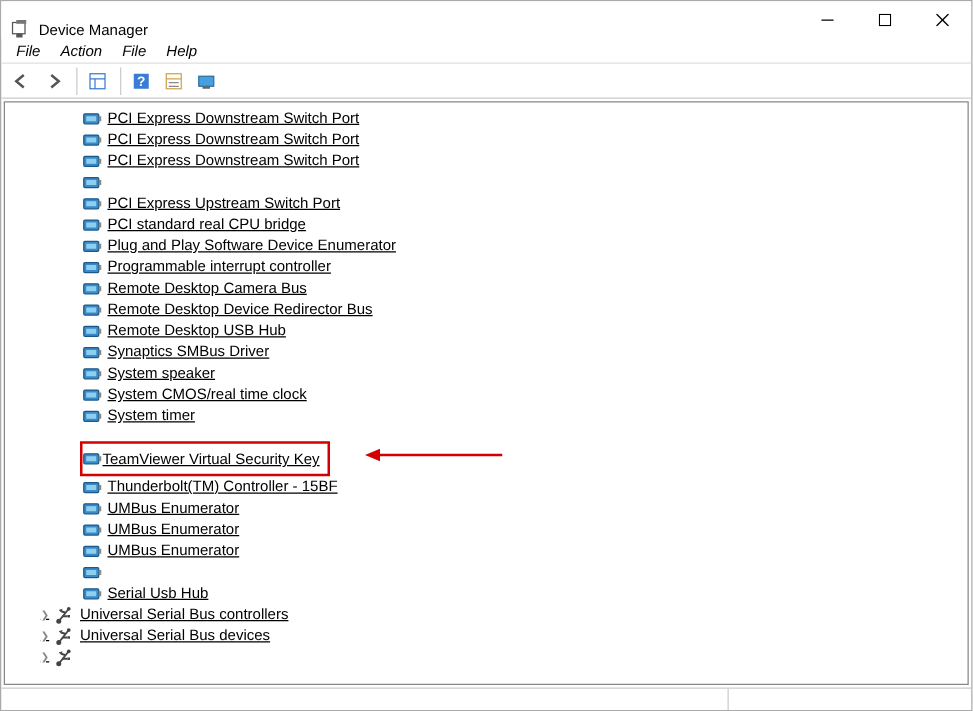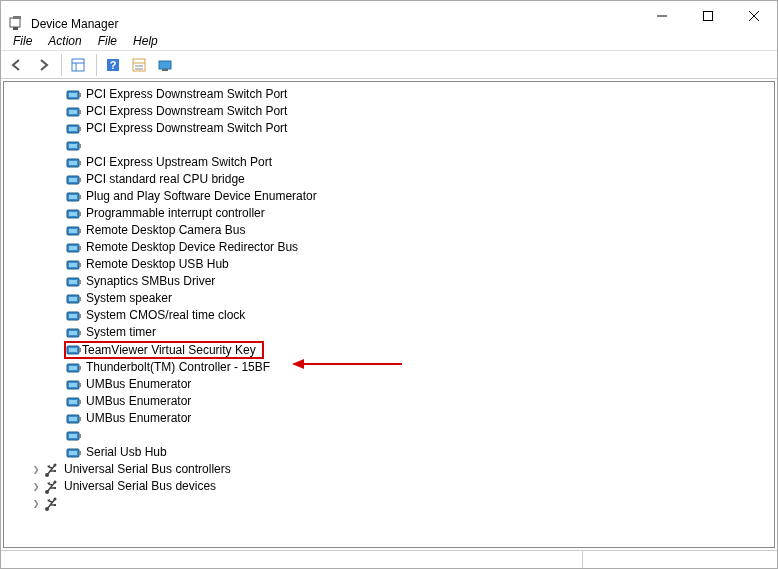--- a/index.html
+++ b/index.html
@@ -7,30 +7,30 @@
     .titlebar { height: 30px; display: flex; align-items: flex-end; padding: 0 0 0 8px; background: #fff; }
     .titlebar .appicon { width: 16px; height: 16px; margin-right: 6px; }
     .titlebar .title { font-size: 12px; color: #000; flex: 1; }
     .titlebar .winbtns { display: flex; }
     .titlebar .winbtn { width: 46px; height: 30px; display: flex; align-items: center; justify-content: center; color: #555; font-size: 10px; }
     .menubar { height: 20px; display: flex; align-items: center; padding: 0 4px; font-size: 12px; border-bottom: 1px solid #e0e0e0; font-style: italic; }
     .menubar .mitem { padding: 2px 8px; }
     .toolbar { height: 28px; display: flex; align-items: center; padding: 0 4px; gap:0; border-bottom: 1px solid #ccc; }
     .toolbar .tbtn { width: 24px; height: 24px; display: flex; align-items: center; justify-content: center; margin-right: 2px; border:1px solid transparent;}
     .toolbar .sep { width:1px; height:22px; background:#ccc; margin:0 4px;}
-    .content { flex: 1; border: 1px solid #888; margin: 2px; overflow-y: scroll; position: relative; background:#fff;}
+    .content { flex: 1; border: 1px solid #888; margin: 2px; overflow-y: scroll; position: relative; background:#fff;text-decoration:underline;}
     .tree { padding:4px 0 4px 0; font-size:12px; }
     .row { display:flex; align-items:center; height:17px; line-height:17px; padding-left:46px; white-space:nowrap; }
     .row .expand { width:12px; text-align:center; color:#666; margin-right:2px; font-size:9px;}
     .row .dicon { width:16px; height:16px; margin-right:4px; display:inline-flex;align-items:center;justify-content:center;}
     .row.cat { padding-left:26px; }
     .row.dev { padding-left:62px; }
     .row .label { color:#000; }
     .highlighted-wrap { display:flex; align-items:center;}
-    .highlight-box { border:2px solid #d40000; padding:0 6px 0 0; display:flex; align-items:center; height:18px; margin-left:60px;}
+    .highlight-box { border:2px solid #d40000; padding:0 6px 0 0; display:flex; align-items:center; height:28px; margin-left:60px;margin-top:12px;}
     .arrow-ann { position:absolute; }
     .statusbar { height:18px; border-top:1px solid #ccc; display:flex;}
     .statusbar .seg { border-right:1px solid #ccc; flex:3;}
     .statusbar .seg:last-child{flex:1;border-right:none;}
     
     .content::-webkit-scrollbar { width:17px; }
     .content::-webkit-scrollbar-track { background:#f0f0f0; }
     .content::-webkit-scrollbar-thumb { background:#c2c2c2; }
     svg { display:block; }
   </style>

